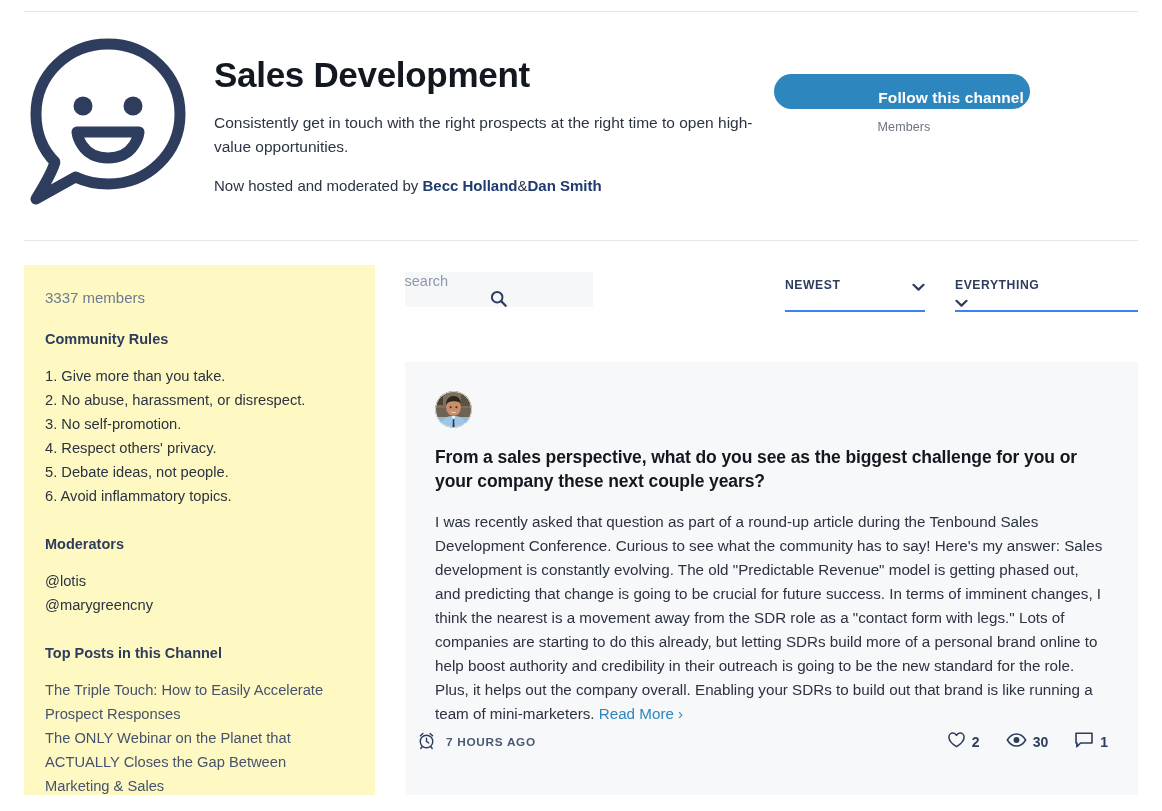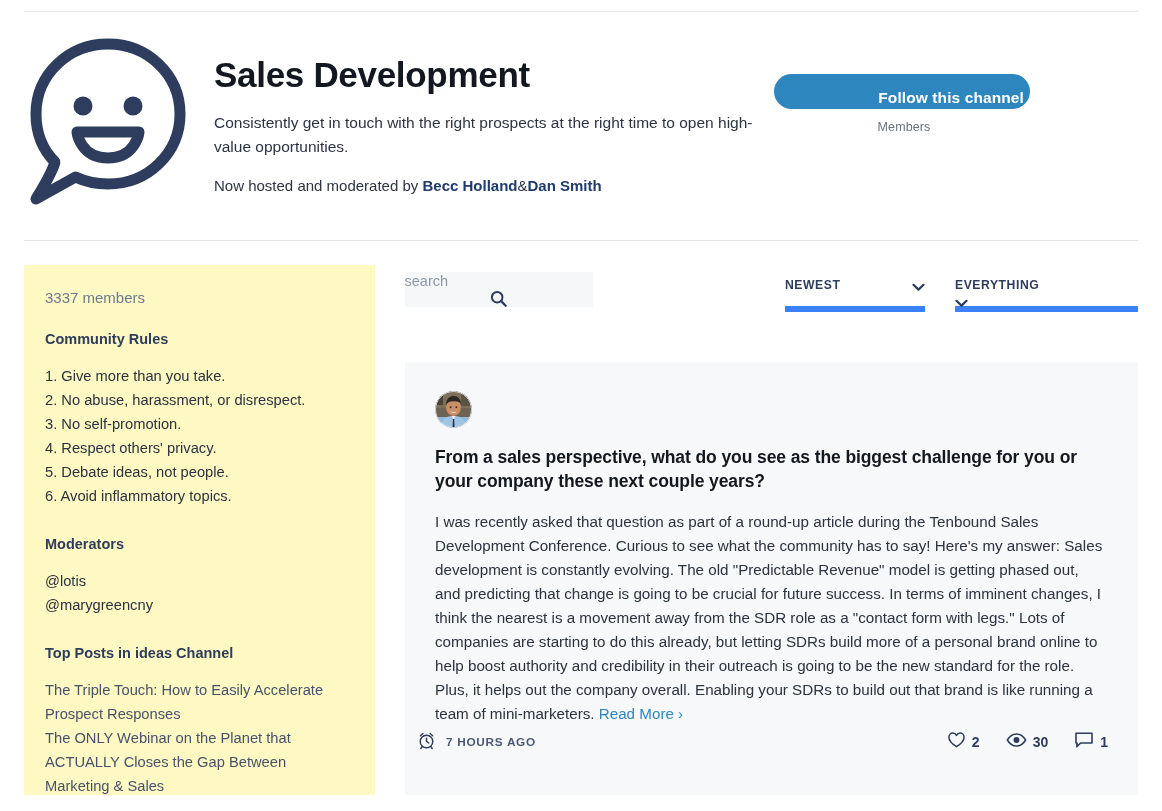--- a/index.html
+++ b/index.html
@@ -95,21 +95,21 @@
   .search-input {
     flex: 1 1 auto; border: none; outline: none; background: transparent;
     font-family: "Liberation Sans", sans-serif;
     font-size: 14.5px; color: #2b3240;
   }
   .search-input::placeholder { color: #8d99ab; }
   .search-icon { flex: 0 0 auto; display: block; color: #2e3c5d; }
 
   .dropdown {
     position: absolute; top: 276px; height: 36px;
-    border-bottom: 6px solid #3b82f6;
+    border-bottom: 2px solid #3b82f6;
     display: flex; align-items: flex-start; justify-content: space-between;
     cursor: pointer;
   }
   #dd-sort { left: 785px; width: 140px; }
   #dd-filter { left: 955px; width: 183px; flex-direction: column; }
   .dd-label {
     font-size: 12.2px; font-weight: bold; letter-spacing: 0.55px;
     color: #2e3c5d; padding-top: 2px;
   }
   .dd-caret { color: #2e3c5d; display: block; padding-top: 2px; }
@@ -204,21 +204,21 @@
     <div class="sb-rule-item">6. Avoid inflammatory topics.</div>
 
     <div class="sb-gap"></div>
 
     <div class="sb-heading">Moderators</div>
     <div class="sb-mod">@lotis</div>
     <div class="sb-mod">@marygreencny</div>
 
     <div class="sb-gap"></div>
 
-    <div class="sb-heading">Top Posts in ideas Channel</div>
+    <div class="sb-heading">Top Posts in this Channel</div>
     <a href="#" class="sb-post-link">The Triple Touch: How to Easily Accelerate Prospect Responses</a>
     <a href="#" class="sb-post-link">The ONLY Webinar on the Planet that ACTUALLY Closes the Gap Between Marketing &amp; Sales</a>
   </aside>
 
   <div class="search-box">
     <input class="search-input" type="text" placeholder="search" style="">
     <span class="search-icon">
       <svg width="17" height="17" viewBox="0 0 18 18" fill="none" xmlns="http://www.w3.org/2000/svg">
         <circle cx="7.6" cy="7.6" r="5.6" stroke="currentColor" stroke-width="2.1"></circle>
         <line x1="11.8" y1="11.8" x2="16.6" y2="16.6" stroke="currentColor" stroke-width="2.4" stroke-linecap="round"></line>

